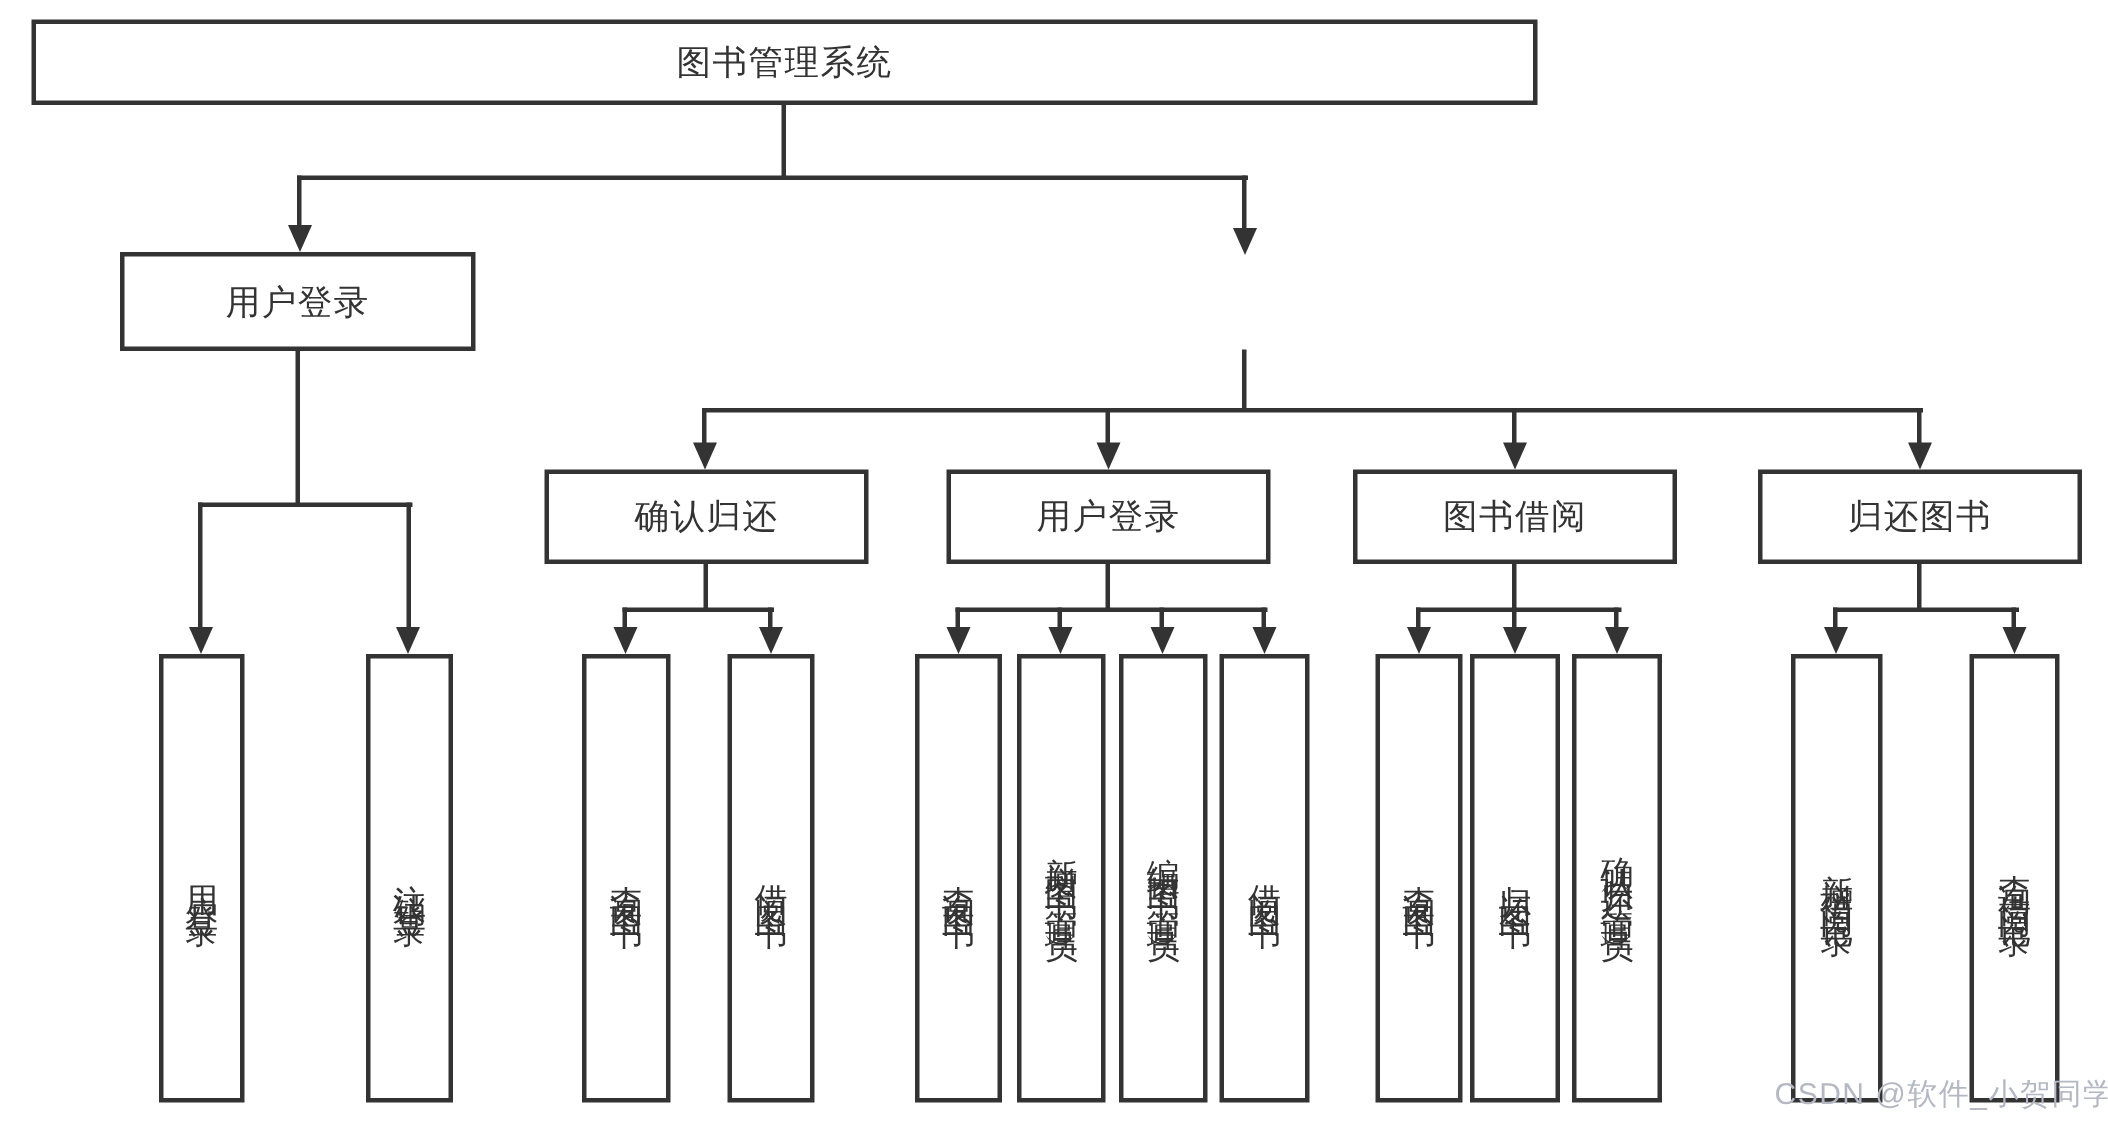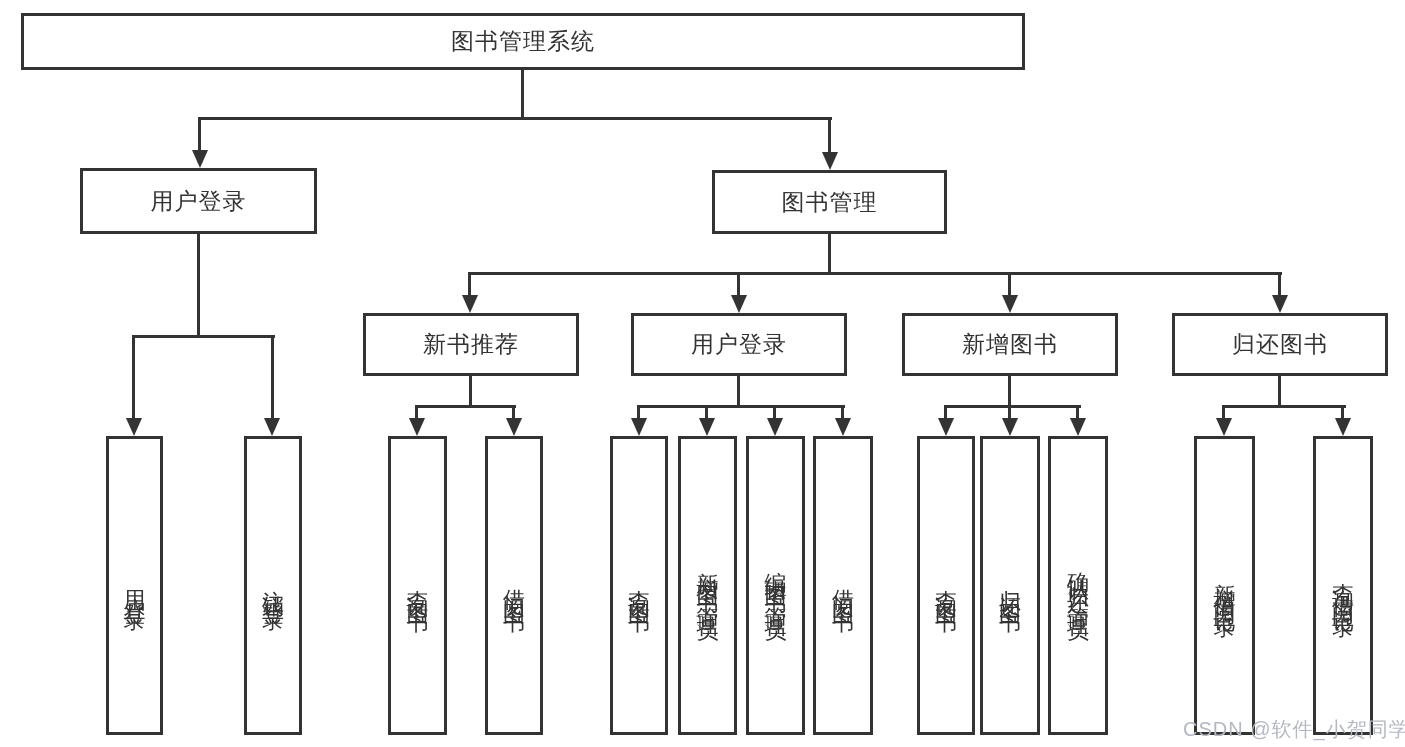--- a/index.html
+++ b/index.html
@@ -31,25 +31,24 @@
   }
 </style>
 </head>
 <body>
 
 <div id="canvas">
 
   <div class="box hbox" style="left:21px;  top:13px;  width:1004px; height:57px;">图书管理系统</div>
 
   <div class="box hbox" style="left:80px;  top:168px; width:237px; height:66px;">用户登录</div>
-  <div class="box hbox" style="left:712px; top:170px; width:235px; height:64px;">图书管理</div>
 
-  <div class="box hbox" style="left:363px;  top:313px; width:216px; height:63px;">新书推荐</div>
+  <div class="box hbox" style="left:363px;  top:313px; width:216px; height:63px;">确认归还</div>
   <div class="box hbox" style="left:631px;  top:313px; width:216px; height:63px;">用户登录</div>
-  <div class="box hbox" style="left:902px;  top:313px; width:216px; height:63px;">新增图书</div>
+  <div class="box hbox" style="left:902px;  top:313px; width:216px; height:63px;">图书借阅</div>
   <div class="box hbox" style="left:1172px; top:313px; width:216px; height:63px;">归还图书</div>
 
   <div class="box vbox" style="left:106px;  top:436px; width:57px; height:299px;">用户登录</div>
   <div class="box vbox" style="left:244px;  top:436px; width:58px; height:299px;">注销登录</div>
 
   <div class="box vbox" style="left:388px;  top:436px; width:59px; height:299px;">查询图书</div>
   <div class="box vbox" style="left:485px;  top:436px; width:58px; height:299px;">借阅图书</div>
 
   <div class="box vbox" style="left:610px;  top:436px; width:58px; height:299px;">查询图书</div>
   <div class="box vbox" style="left:678px;  top:436px; width:59px; height:299px;">新增图书（管理员）</div>

